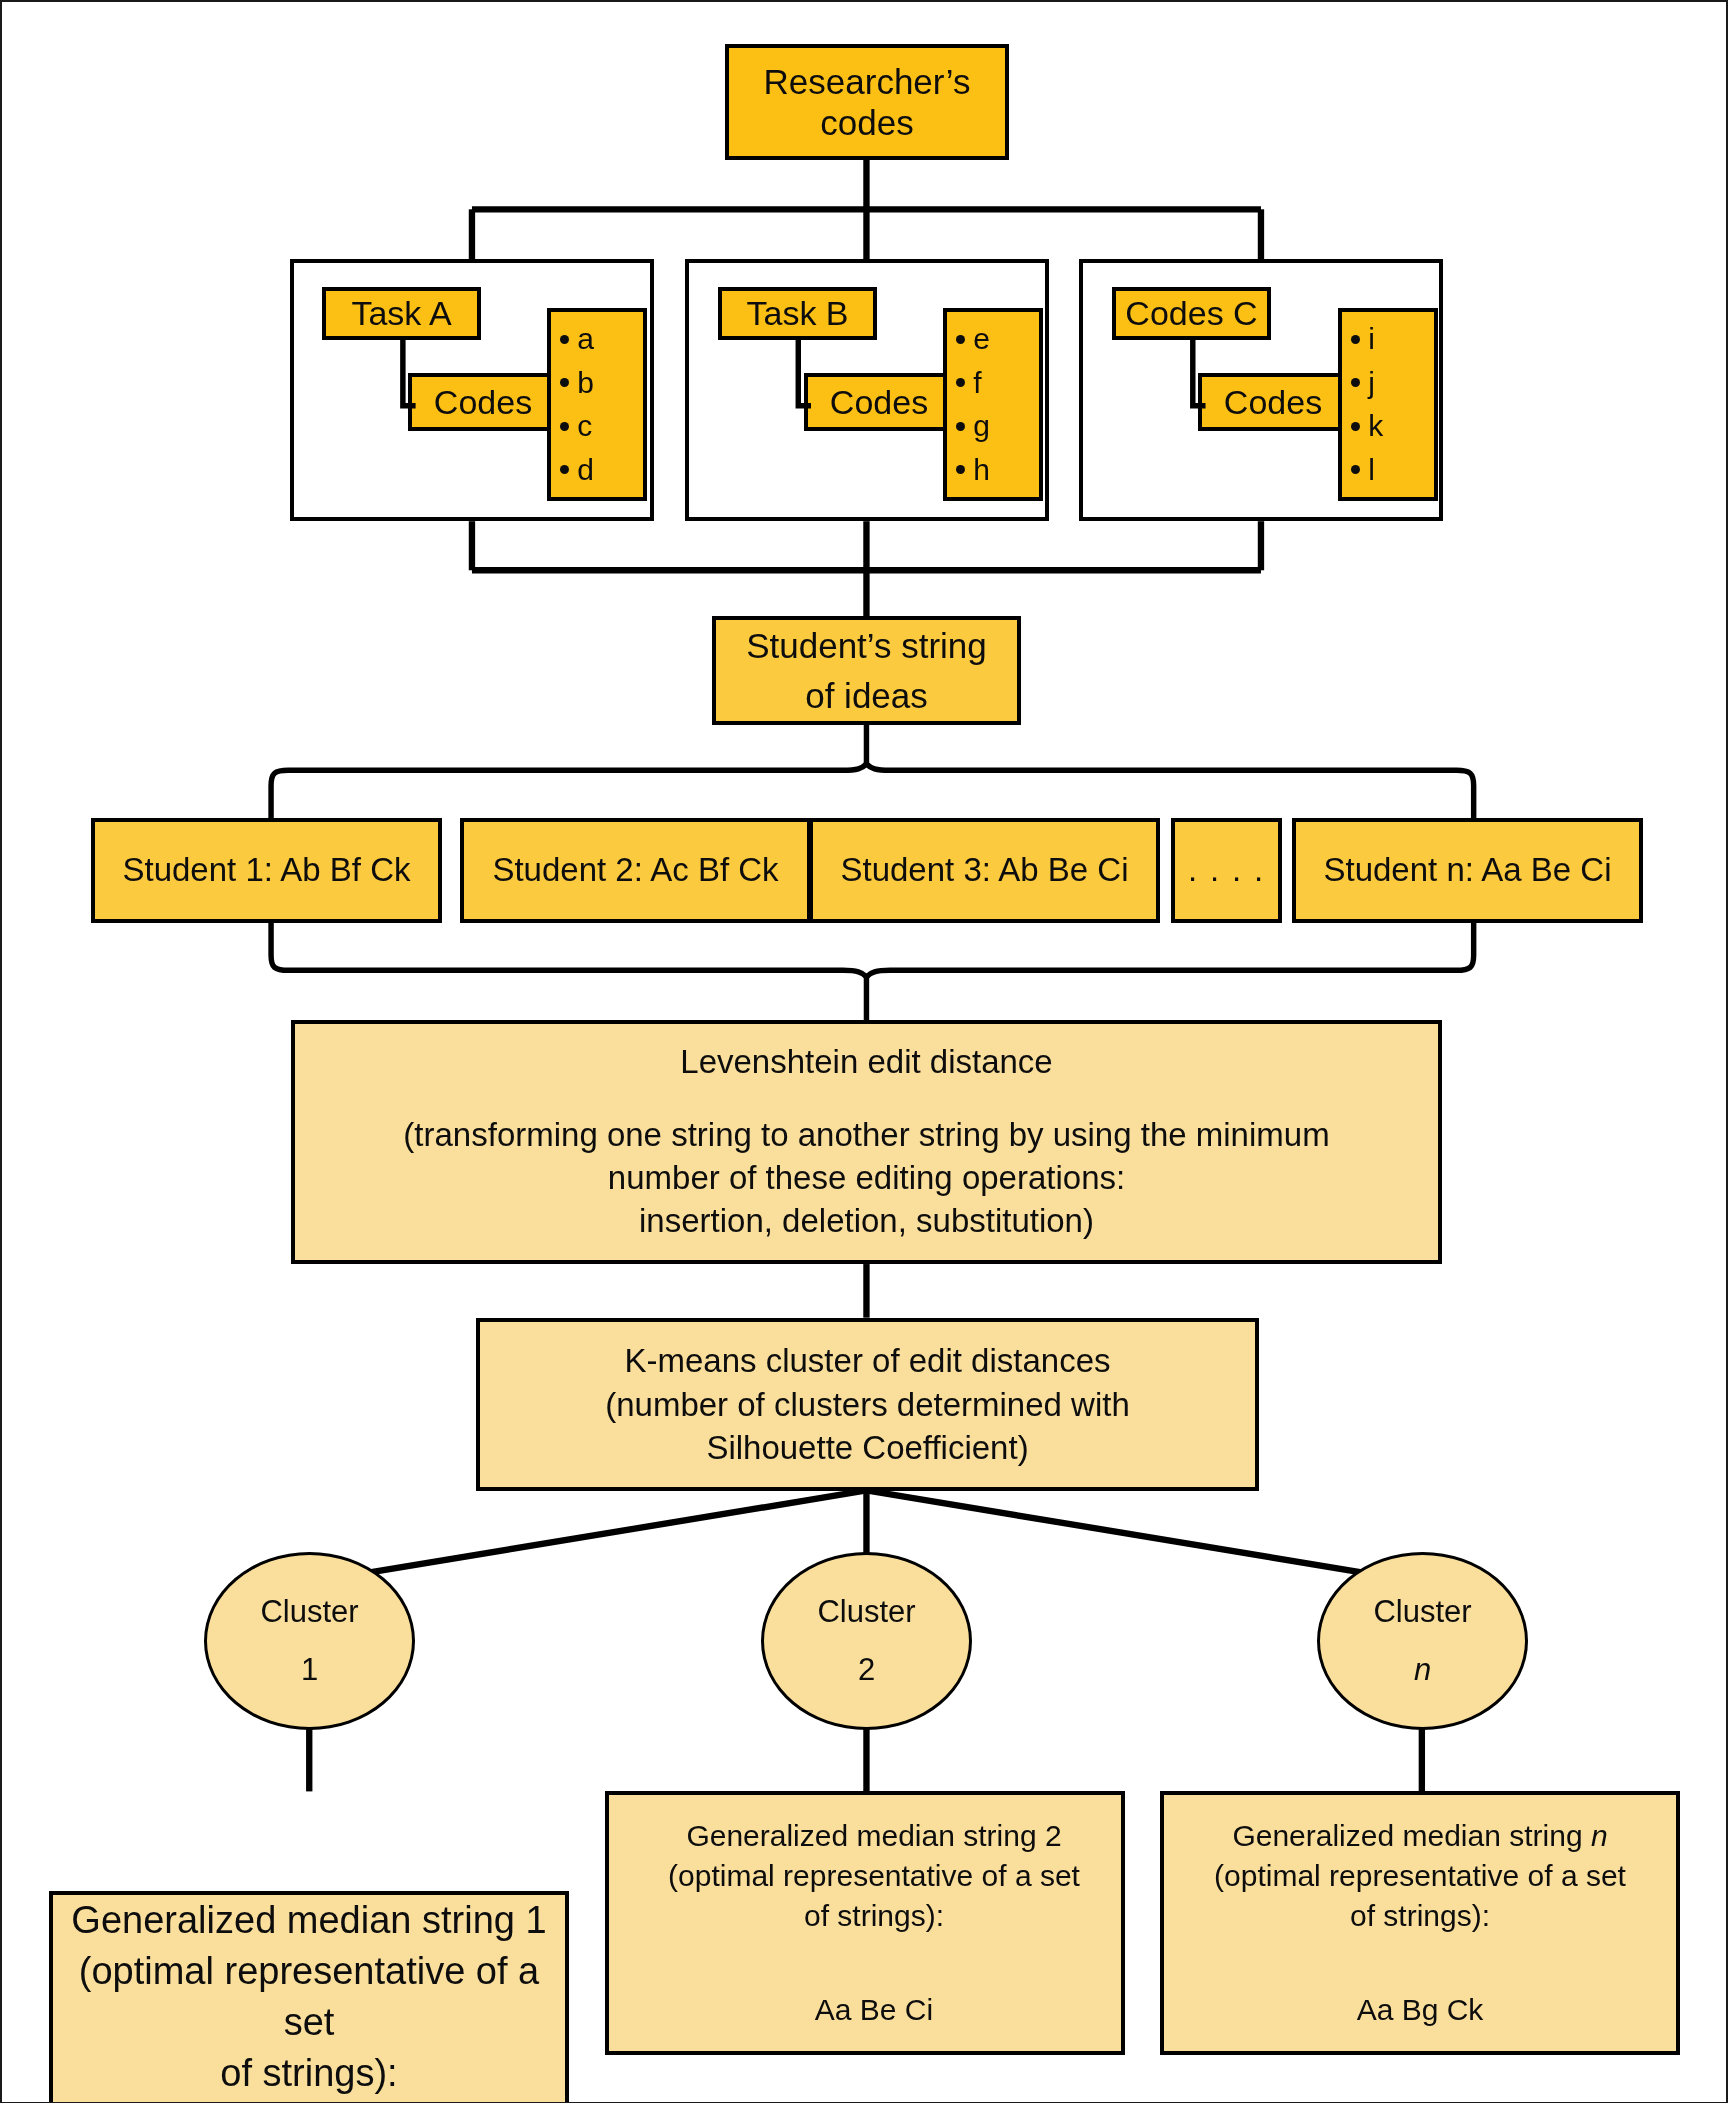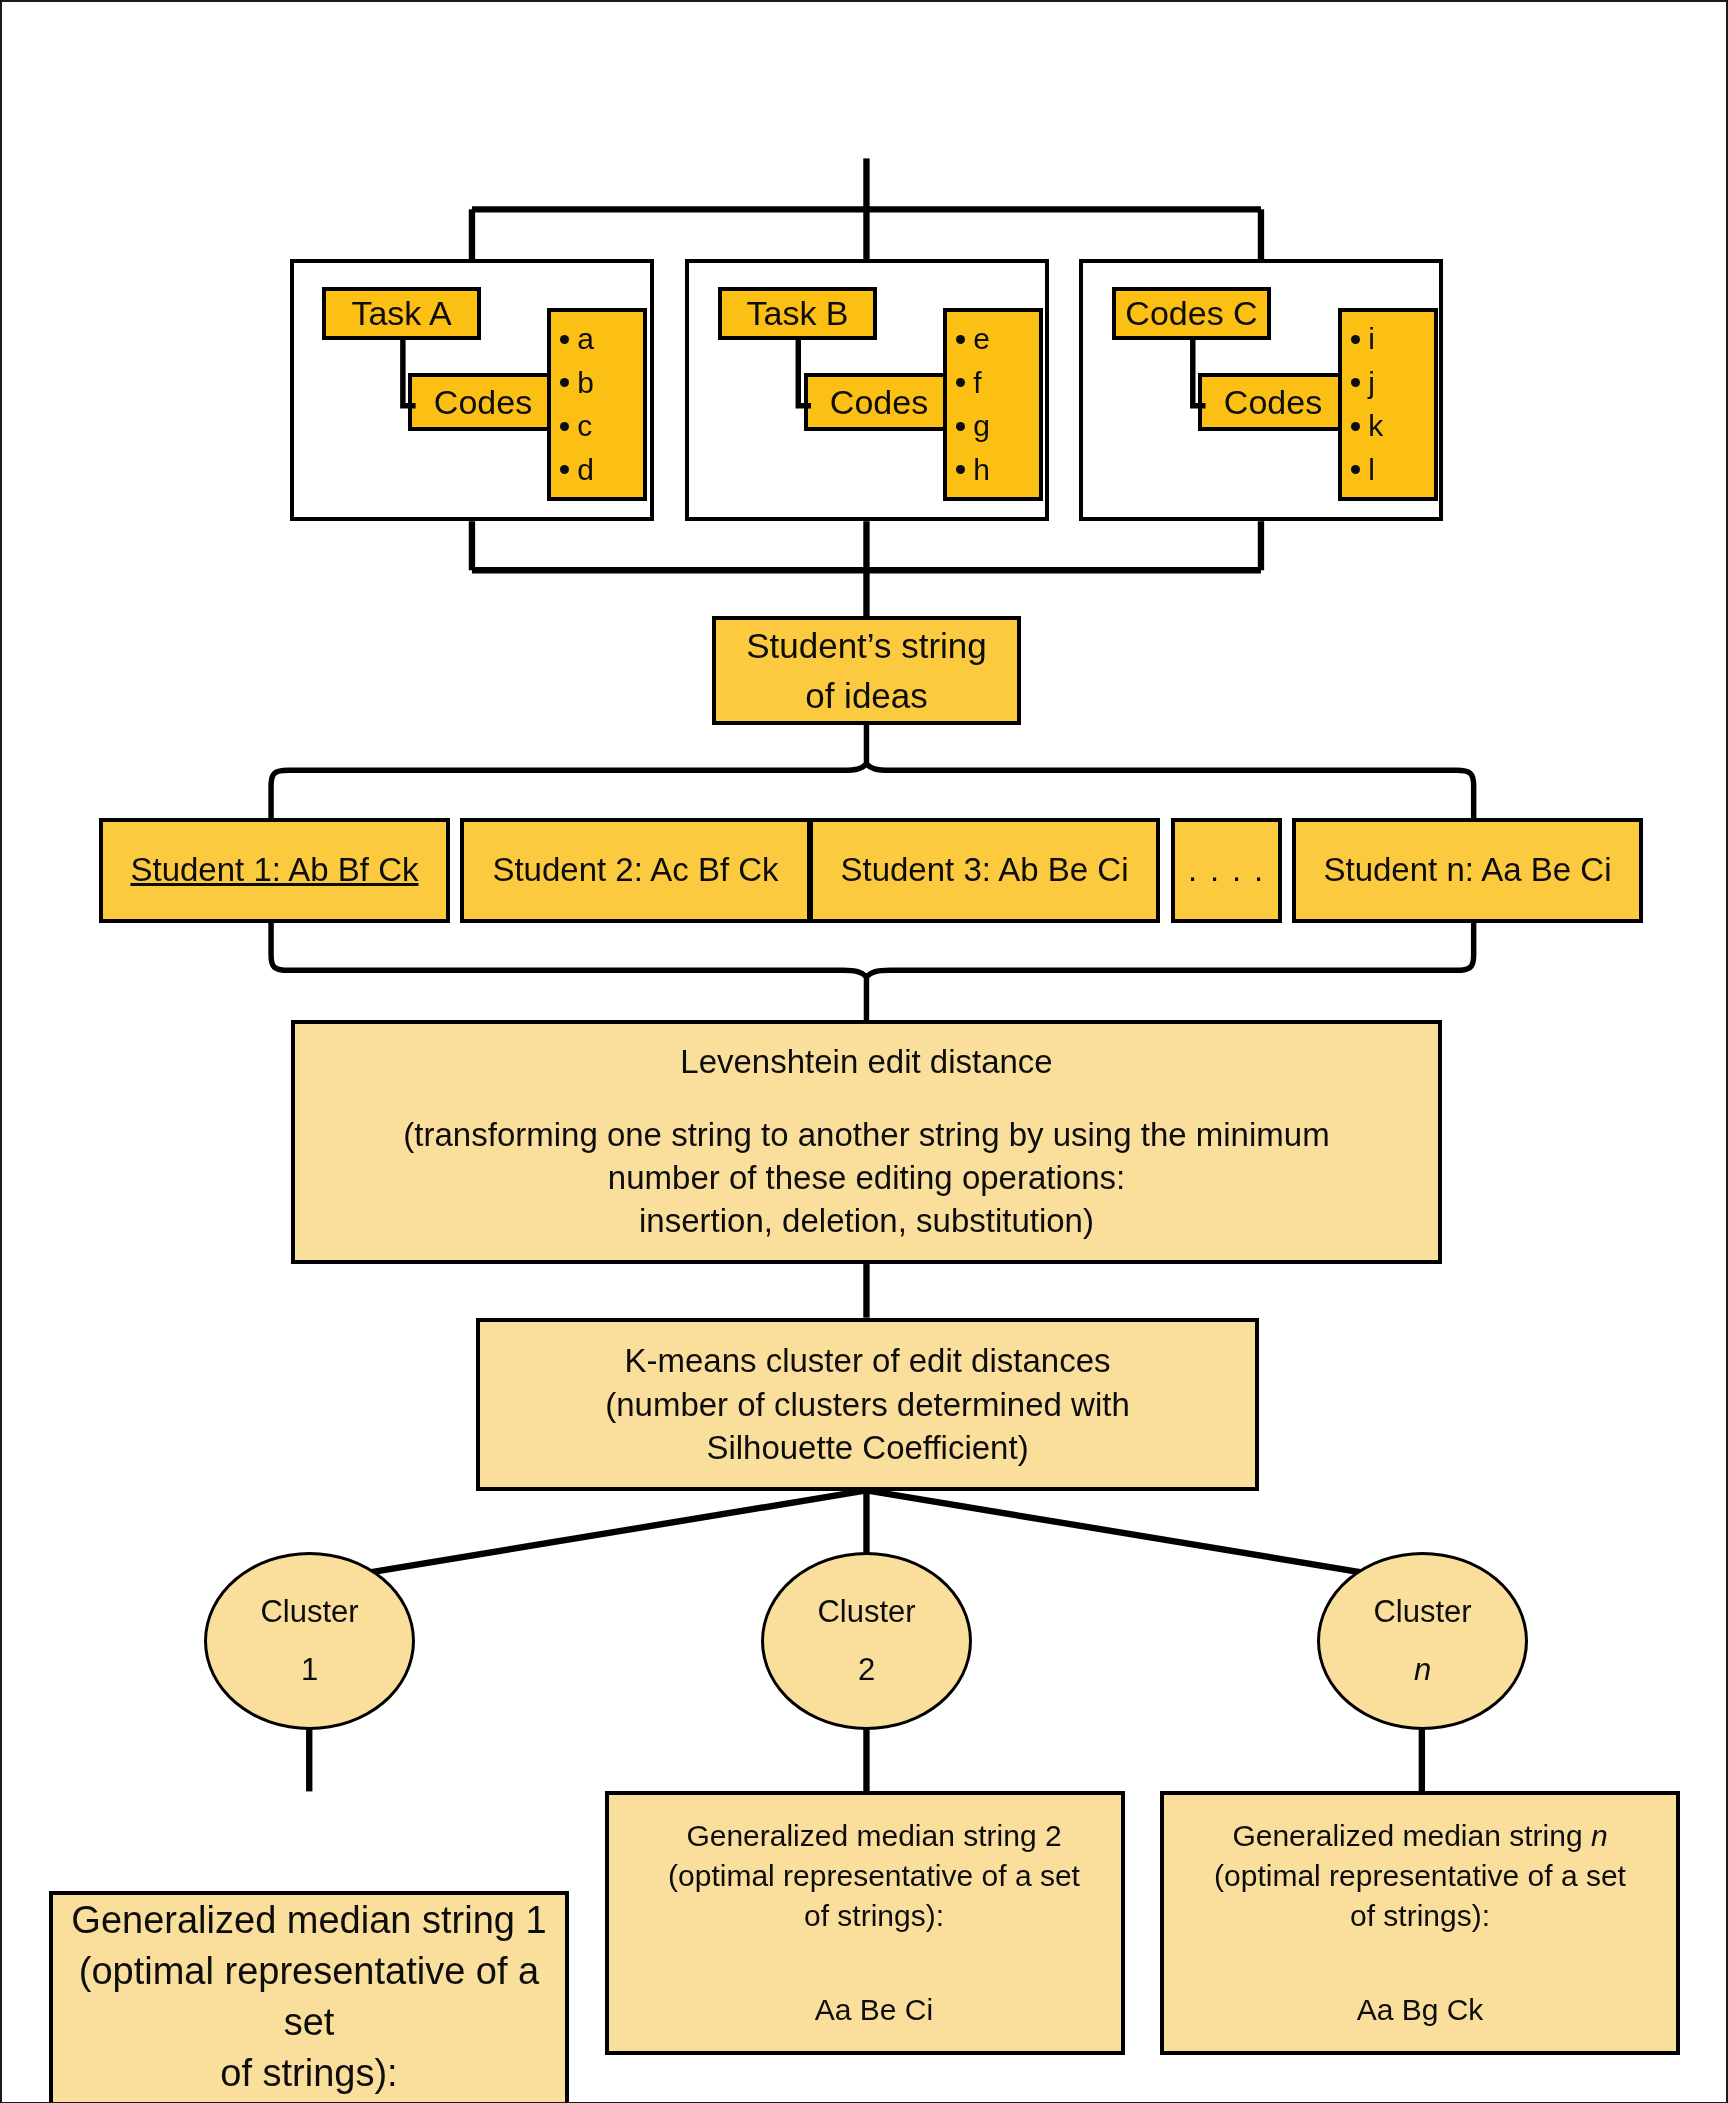--- a/index.html
+++ b/index.html
@@ -137,20 +137,24 @@
       <path d="M 951 1637 L 338 1738"></path>
       <path d="M 951 1637 L 951 1738"></path>
       <path d="M 951 1637 L 1562 1738"></path>
 
       <path d="M 338 1898 L 338 1968"></path>
       <path d="M 951 1898 L 951 1968"></path>
       <path d="M 1562 1898 L 1562 1968"></path>
     </g>
   </svg>
 
+  <div class="box dark" style="left:723px; top:42px; width:284px; height:116px; font-size:35px;">
+    <div>Researcher’s</div>
+    <div>codes</div>
+  </div>
 
   <div class="frame" style="left:288px; top:257px; width:364px; height:262px;"></div>
   <svg class="lines over" viewBox="0 0 1901 2314" preserveAspectRatio="none">
     <g stroke="#000000" fill="none" stroke-width="6">
       <path d="M 441 370 L 441 444 L 455 444"></path>
       <path d="M 876 370 L 876 444 L 890 444"></path>
       <path d="M 1310 370 L 1310 444 L 1324 444"></path>
     </g>
   </svg>
   <div class="box dark" style="left:320px; top:285px; width:159px; height:53px; font-size:34px;">
@@ -228,21 +232,21 @@
       <span class="bullet"></span>
       <span>l</span>
     </div>
   </div>
 
   <div class="box mid" style="left:710px; top:614px; width:309px; height:109px; font-size:35px;">
     <div>Student’s string</div>
     <div>of ideas</div>
   </div>
 
-  <div class="box mid" style="left:97px; top:816px; width:351px; height:105px; font-size:33px;text-decoration:underline;">
+  <div class="box mid" style="left:89px; top:816px; width:351px; height:105px; font-size:33px;">
     <span>Student 1: Ab Bf Ck</span>
   </div>
   <div class="box mid" style="left:458px; top:816px; width:351px; height:105px; font-size:33px;">
     <span>Student 2: Ac Bf Ck</span>
   </div>
   <div class="box mid" style="left:807px; top:816px; width:351px; height:105px; font-size:33px;">
     <span>Student 3: Ab Be Ci</span>
   </div>
   <div class="box mid" style="left:1169px; top:816px; width:111px; height:105px; font-size:33px; letter-spacing:1.8px;">
     <span>. . . .</span>

